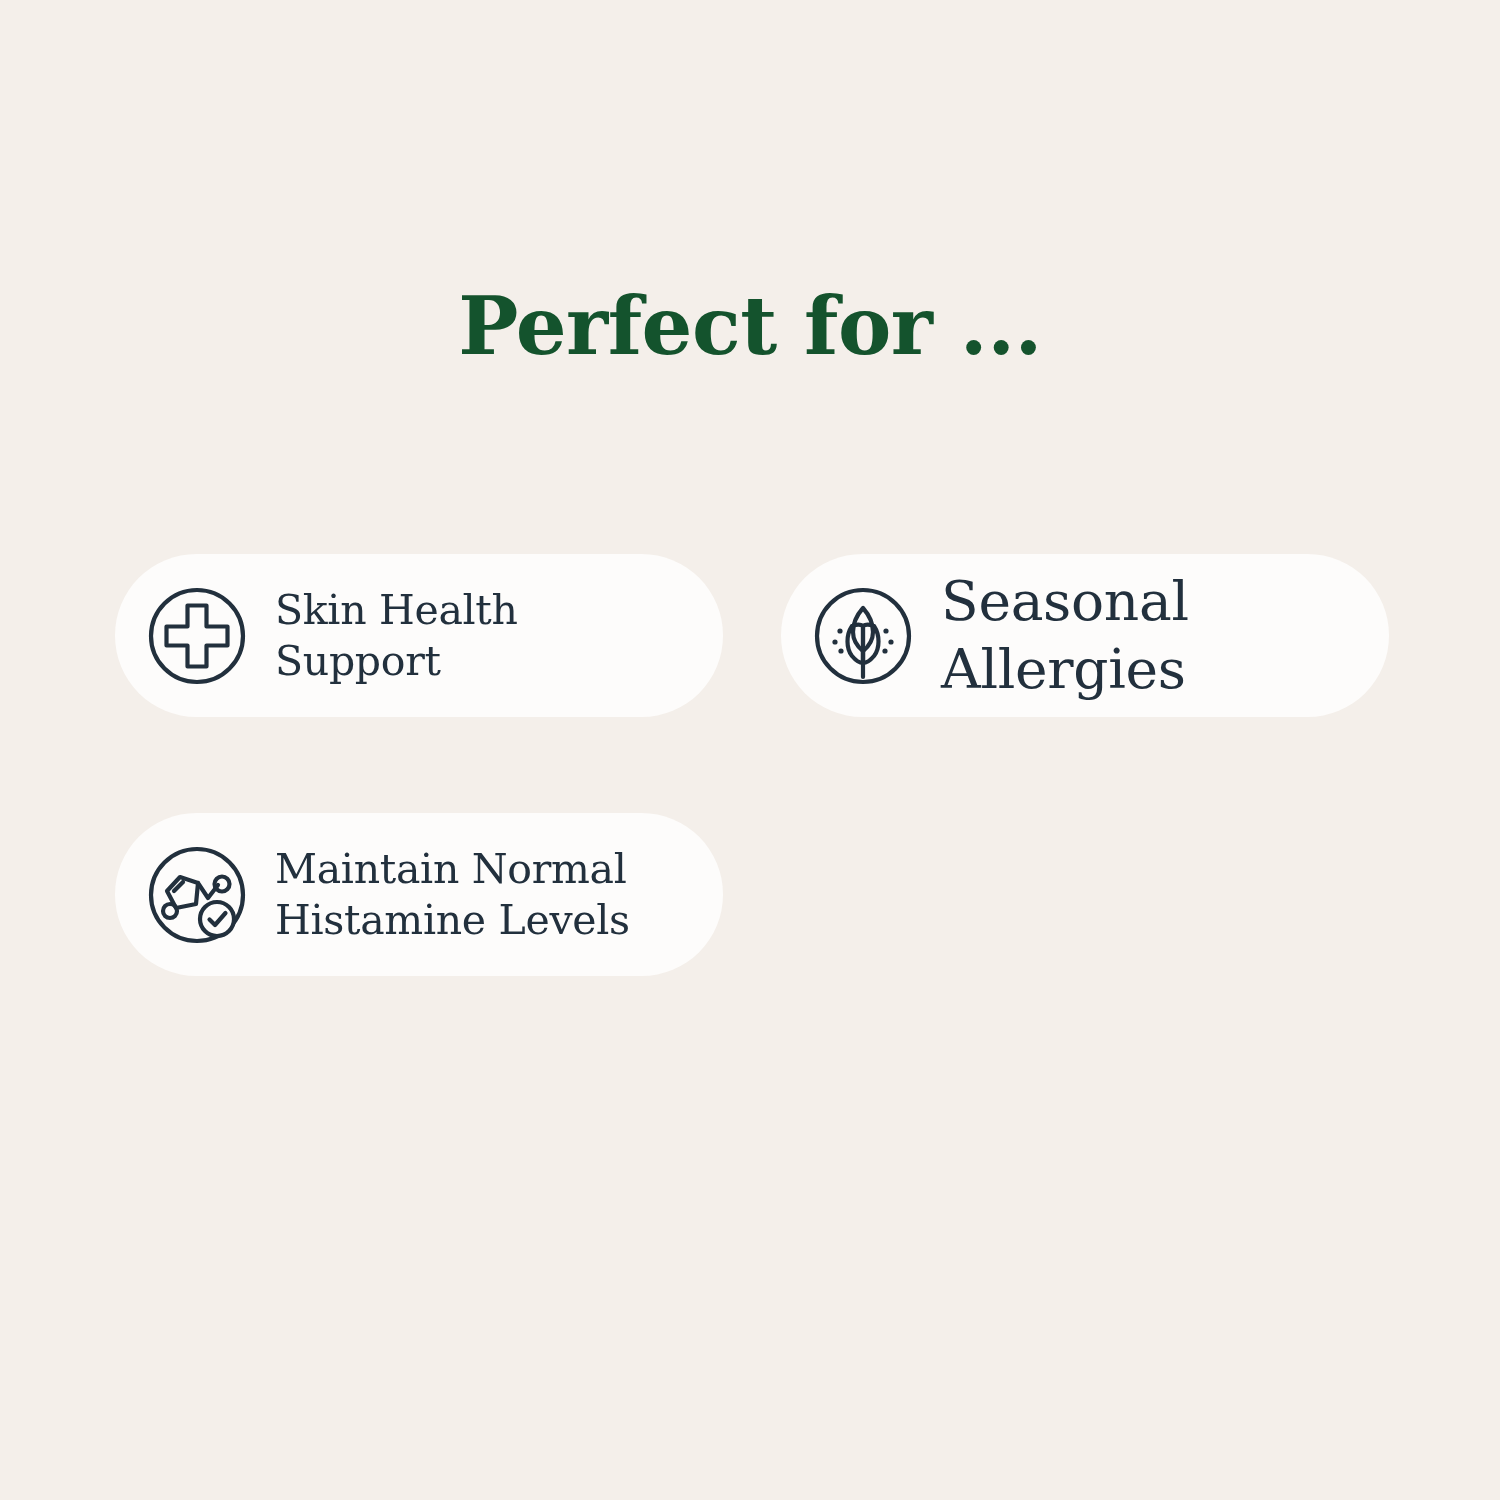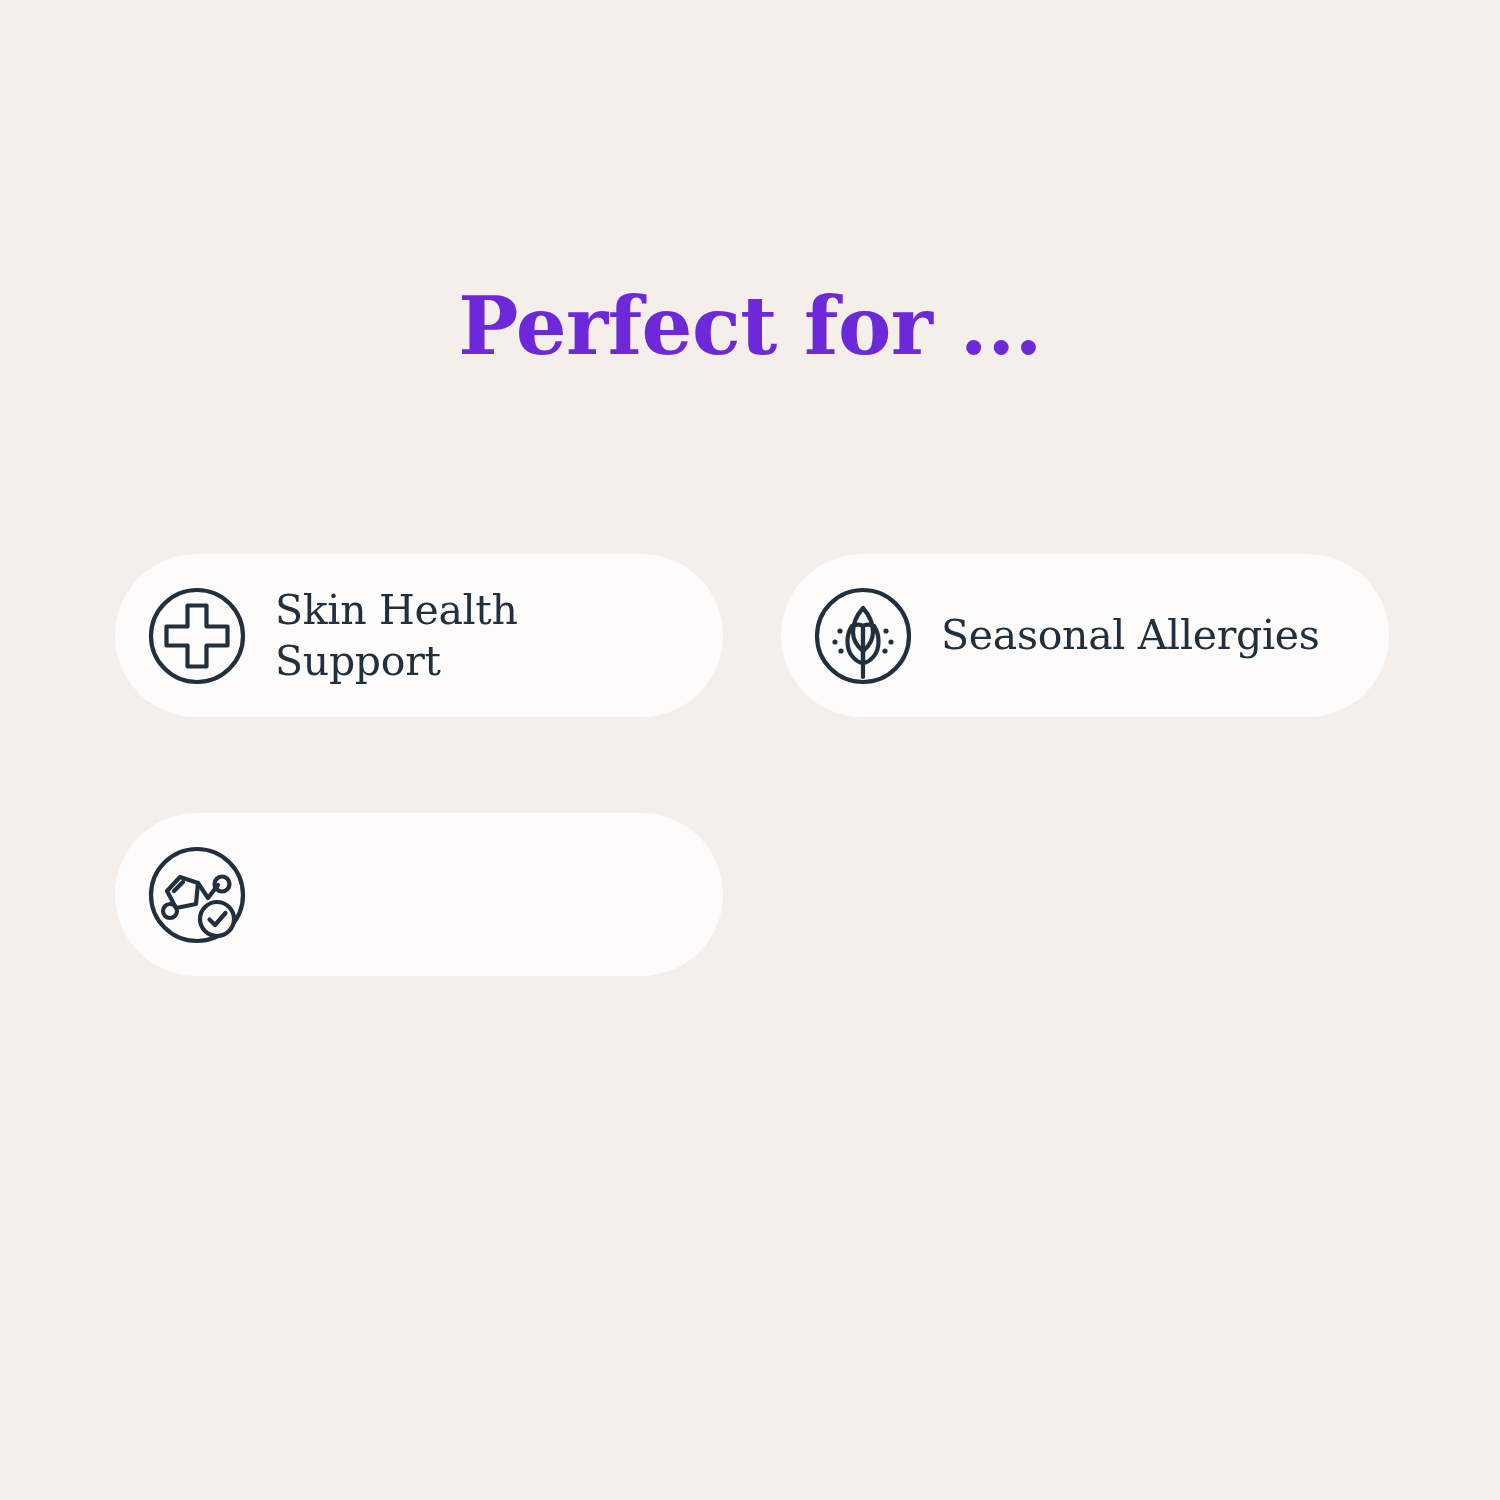--- a/index.html
+++ b/index.html
@@ -21,21 +21,21 @@
     box-sizing: border-box;
   }
 
   
   .title {
     position: absolute;
     left: 0;
     top: 286px;
     width: 1500px;
     text-align: center;
-    color: #6d28d9;
+    color: #14532d;
     font-family: "DejaVu Serif", serif;
     font-weight: 700;
     font-size: 80px;
     letter-spacing: -0.5px;
     line-height: 1;
     white-space: nowrap;
   }
 
   
   .cards {
@@ -70,21 +70,21 @@
     display: block;
     width: 104px;
     height: 104px;
   }
 
   .card-label {
     margin-left: 26px;
     color: #22303D;
     font-family: "DejaVu Serif", serif;
     font-weight: 400;
-    font-size: 41px;
+    font-size: 55px;
     line-height: 1.22;
     letter-spacing: -0.3px;
     white-space: pre-line;
   }
   .card-label.two-line {
     font-size: 41px;
   }
 
   
   .ico {
@@ -156,16 +156,18 @@
           <path class="ico" d="M53 40 l10 15 l10 -13"></path>
 
           <circle class="ico" cx="77" cy="41" r="7.5"></circle>
 
           <circle class="ico" cx="25" cy="68" r="7"></circle>
 
           <circle class="ico" cx="72" cy="76" r="17" style="fill:#FDFCFB"></circle>
           <path class="ico" d="M64.5 76.5 l5.5 5.5 l10.5 -12"></path>
         </svg>
       </span>
+      <span class="card-label two-line">Maintain Normal
+Histamine Levels</span>
     </div>
 
   </div>
 </div>
 
 </body></html>

